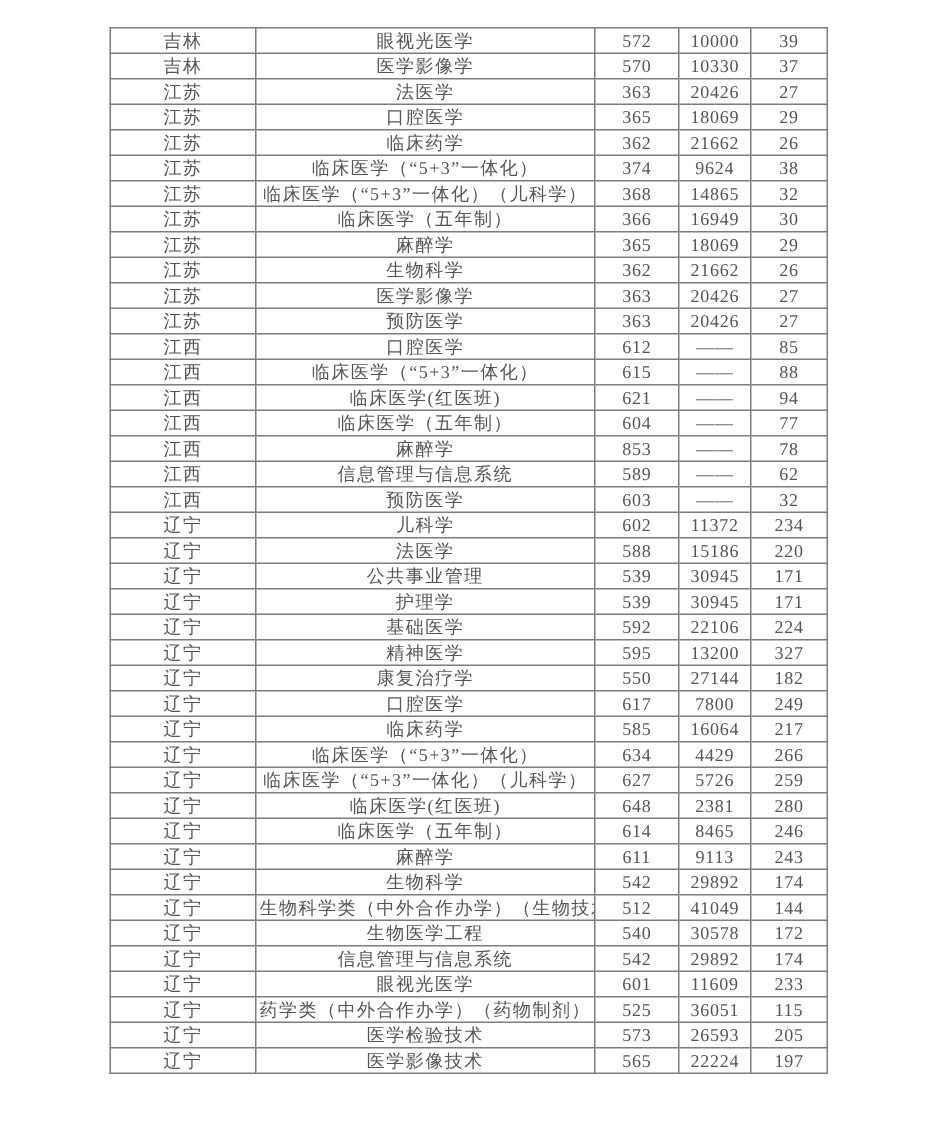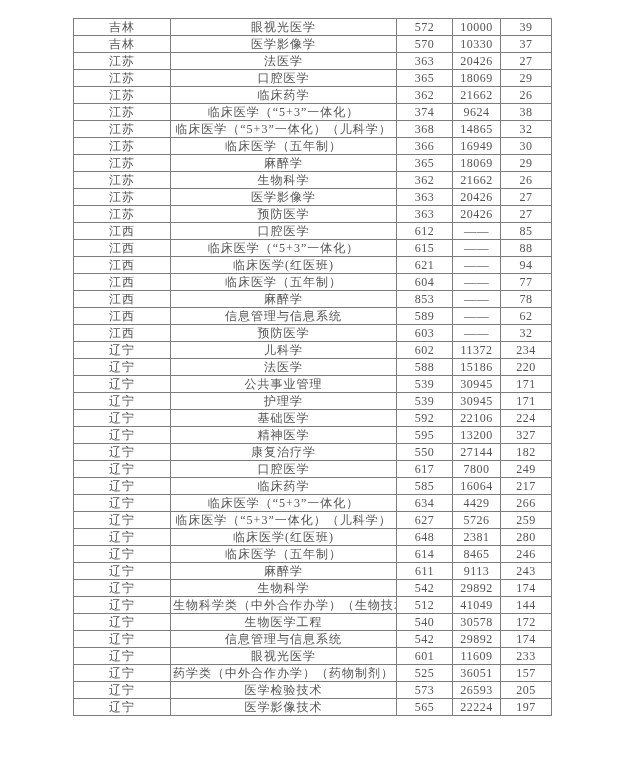--- a/index.html
+++ b/index.html
@@ -320,21 +320,21 @@
           <td class="col-1">眼视光医学</td>
           <td class="col-2">601</td>
           <td class="col-3">11609</td>
           <td class="col-4">233</td>
         </tr>
         <tr>
           <td class="col-0">辽宁</td>
           <td class="col-1">药学类（中外合作办学）（药物制剂）</td>
           <td class="col-2">525</td>
           <td class="col-3">36051</td>
-          <td class="col-4">157</td>
+          <td class="col-4">115</td>
         </tr>
         <tr>
           <td class="col-0">辽宁</td>
           <td class="col-1">医学检验技术</td>
           <td class="col-2">573</td>
           <td class="col-3">26593</td>
           <td class="col-4">205</td>
         </tr>
         <tr>
           <td class="col-0">辽宁</td>

